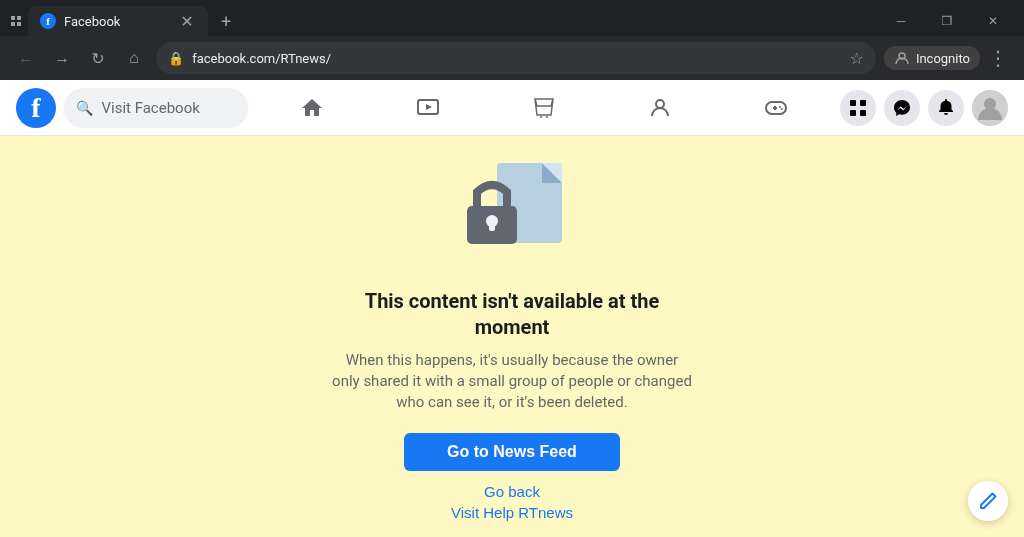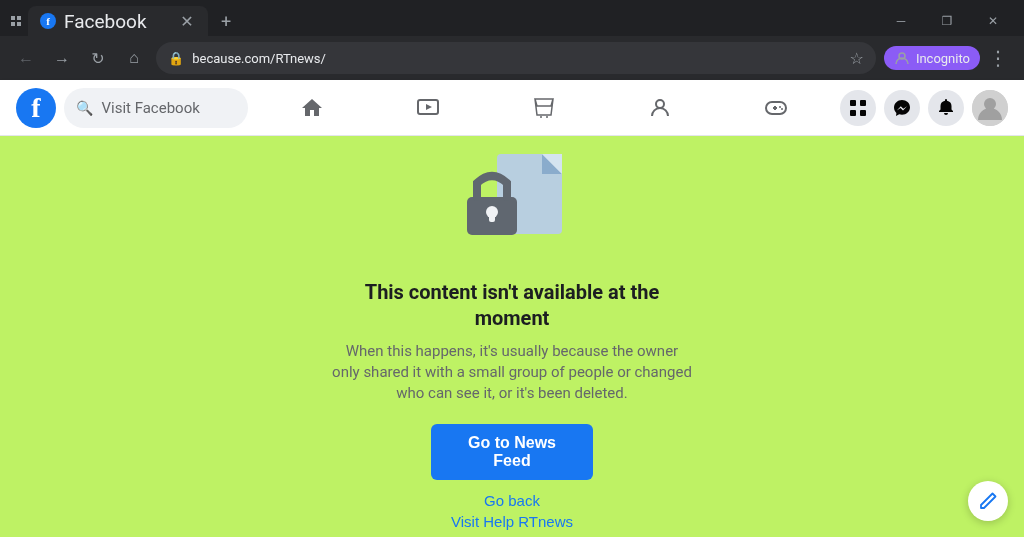--- a/index.html
+++ b/index.html
@@ -4,59 +4,59 @@
   <style>
     * { margin: 0; padding: 0; box-sizing: border-box; }
     body { font-family: -apple-system, BlinkMacSystemFont, 'Segoe UI', Roboto, sans-serif; background: #f0f2f5; width: 1024px; height: 537px; overflow: hidden; }
 
     
     .browser-chrome { background: #202124; width: 1024px; }
     .tab-bar { display: flex; align-items: center; padding: 6px 8px 0; gap: 4px; height: 36px; }
     .tab { background: #35363a; border-radius: 8px 8px 0 0; height: 30px; display: flex; align-items: center; padding: 0 12px; gap: 8px; min-width: 180px; max-width: 240px; }
     .tab.active { background: #292a2d; }
     .tab-favicon { width: 16px; height: 16px; }
-    .tab-title { color: #e8eaed; font-size: 19px; flex: 1; white-space: nowrap; overflow: hidden; text-overflow: ellipsis; }
+    .tab-title { color: #e8eaed; font-size: 13px; flex: 1; white-space: nowrap; overflow: hidden; text-overflow: ellipsis; }
     .tab-close { color: #9aa0a6; font-size: 16px; cursor: pointer; width: 18px; height: 18px; display: flex; align-items: center; justify-content: center; border-radius: 50%; }
     .new-tab-btn { color: #9aa0a6; font-size: 18px; width: 28px; height: 28px; display: flex; align-items: center; justify-content: center; cursor: pointer; border-radius: 50%; }
     .tab-spacer { flex: 1; }
     .window-controls { display: flex; align-items: center; }
     .window-btn { width: 46px; height: 30px; display: flex; align-items: center; justify-content: center; color: #9aa0a6; font-size: 12px; cursor: pointer; }
 
     .address-bar { background: #292a2d; padding: 6px 12px; display: flex; align-items: center; gap: 8px; height: 44px; }
     .nav-btn { width: 28px; height: 28px; display: flex; align-items: center; justify-content: center; color: #9aa0a6; font-size: 16px; cursor: pointer; border-radius: 50%; border: none; background: transparent; }
     .nav-btn.disabled { color: #5f6368; cursor: default; }
     .url-bar { flex: 1; background: #35363a; border-radius: 20px; height: 32px; display: flex; align-items: center; padding: 0 12px; gap: 8px; }
     .url-lock { color: #9aa0a6; font-size: 13px; }
     .url-text { color: #e8eaed; font-size: 13px; flex: 1; }
     .url-star { color: #9aa0a6; font-size: 16px; cursor: pointer; }
     .right-controls { display: flex; align-items: center; gap: 4px; }
-    .incognito-btn { display: flex; align-items: center; gap: 6px; background: #8b5cf6; border-radius: 16px; padding: 4px 10px; cursor: pointer; }
+    .incognito-btn { display: flex; align-items: center; gap: 6px; background: #404040; border-radius: 16px; padding: 4px 10px; cursor: pointer; }
     .incognito-text { color: #e8eaed; font-size: 13px; }
     .more-btn { width: 28px; height: 28px; display: flex; align-items: center; justify-content: center; color: #9aa0a6; font-size: 20px; cursor: pointer; border-radius: 50%; }
 
     
     .fb-nav { background: #fff; border-bottom: 1px solid #e4e6eb; height: 56px; display: flex; align-items: center; padding: 0 16px; gap: 8px; box-shadow: 0 2px 4px rgba(0,0,0,0.1); }
     .fb-logo { width: 40px; height: 40px; background: #1877f2; border-radius: 50%; display: flex; align-items: center; justify-content: center; flex-shrink: 0; }
     .fb-logo-text { color: #fff; font-size: 28px; font-weight: bold; font-family: Georgia, serif; line-height: 1; }
     .fb-search { background: #f0f2f5; border-radius: 20px; height: 40px; display: flex; align-items: center; padding: 0 12px; gap: 8px; width: 240px; cursor: pointer; }
     .fb-search-icon { color: #65676b; font-size: 14px; }
     .fb-search-text { color: #65676b; font-size: 15px; }
     .fb-nav-center { flex: 1; display: flex; justify-content: center; gap: 4px; }
     .fb-nav-item { width: 112px; height: 48px; display: flex; align-items: center; justify-content: center; border-radius: 8px; cursor: pointer; color: #65676b; font-size: 22px; position: relative; }
     .fb-nav-right { display: flex; align-items: center; gap: 8px; }
     .fb-icon-btn { width: 36px; height: 36px; border-radius: 50%; background: #e4e6eb; display: flex; align-items: center; justify-content: center; cursor: pointer; color: #050505; font-size: 16px; }
     .fb-avatar { width: 36px; height: 36px; border-radius: 50%; overflow: hidden; cursor: pointer; background: #ccc; display: flex; align-items: center; justify-content: center; font-size: 12px; color: #65676b; }
 
     
-    .fb-main { background: #bef264; display: flex; align-items: center; justify-content: center; height: calc(537px - 36px - 44px - 56px); }
+    .fb-main { background: #fef9c3; display: flex; align-items: center; justify-content: center; height: calc(537px - 36px - 44px - 56px); }
     .error-container { display: flex; flex-direction: column; align-items: center; text-align: center; padding: 20px; max-width: 400px; }
     .error-icon { width: 120px; height: 120px; position: relative; margin-bottom: 20px; }
     .error-title { font-size: 20px; font-weight: 700; color: #1c1e21; margin-bottom: 10px; line-height: 1.3; }
     .error-desc { font-size: 15px; color: #65676b; margin-bottom: 20px; line-height: 1.4; }
-    .go-news-btn { background: #1877f2; color: #fff; border: none; border-radius: 6px; padding: 10px 32px; font-size: 16px; font-weight: 600; cursor: pointer; width: 162px; margin-bottom: 12px; }
+    .go-news-btn { background: #1877f2; color: #fff; border: none; border-radius: 6px; padding: 10px 32px; font-size: 16px; font-weight: 600; cursor: pointer; width: 216px; margin-bottom: 12px; }
     .link-btn { color: #1877f2; font-size: 15px; background: none; border: none; cursor: pointer; display: block; margin-bottom: 4px; font-weight: 500; }
 
     
     .edit-fab { position: fixed; bottom: 16px; right: 16px; width: 40px; height: 40px; background: #fff; border-radius: 50%; display: flex; align-items: center; justify-content: center; box-shadow: 0 2px 8px rgba(0,0,0,0.2); cursor: pointer; color: #1877f2; font-size: 18px; }
   </style>
 </head>
 <body>
 
 <div class="browser-chrome">
 
@@ -85,21 +85,21 @@
     </div>
   </div>
 
   <div class="address-bar">
     <button class="nav-btn disabled">←</button>
     <button class="nav-btn">→</button>
     <button class="nav-btn">↻</button>
     <button class="nav-btn">⌂</button>
     <div class="url-bar">
       <span class="url-lock">🔒</span>
-      <span class="url-text">because.com/RTnews/</span>
+      <span class="url-text">facebook.com/RTnews/</span>
       <span class="url-star">☆</span>
     </div>
     <div class="right-controls">
       <div class="incognito-btn">
         <svg width="16" height="16" viewBox="0 0 16 16" fill="none">
             <circle cx="8" cy="6" r="3" stroke="#9aa0a6" stroke-width="1.5"></circle>
             <path d="M2 14c0-3.3 2.7-6 6-6s6 2.7 6 6" stroke="#9aa0a6" stroke-width="1.5"></path>
           </svg>
         <span class="incognito-text">Incognito</span>
       </div>

